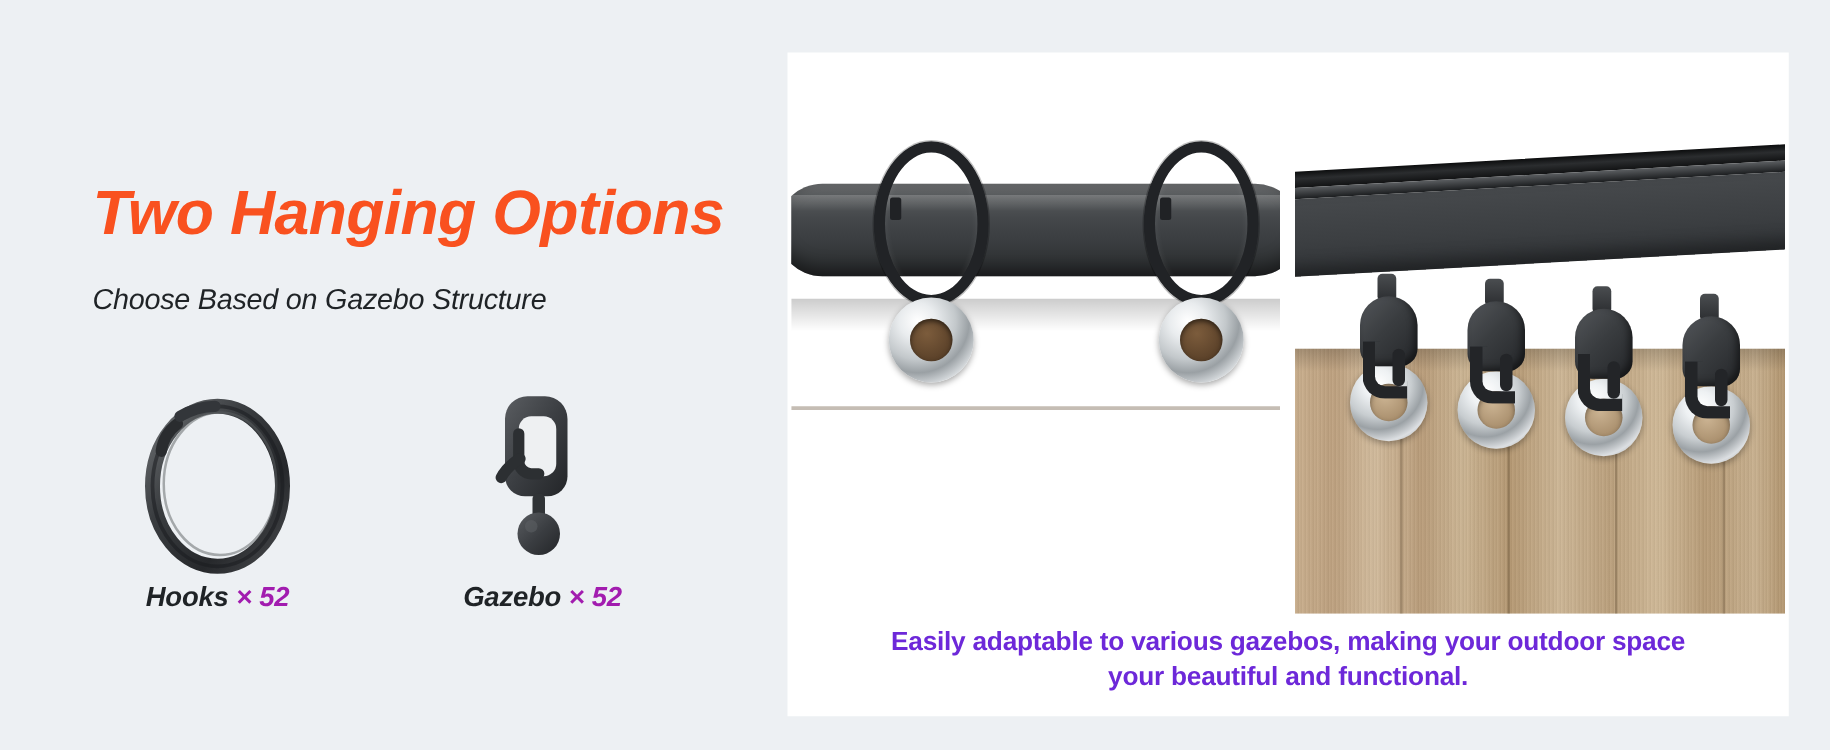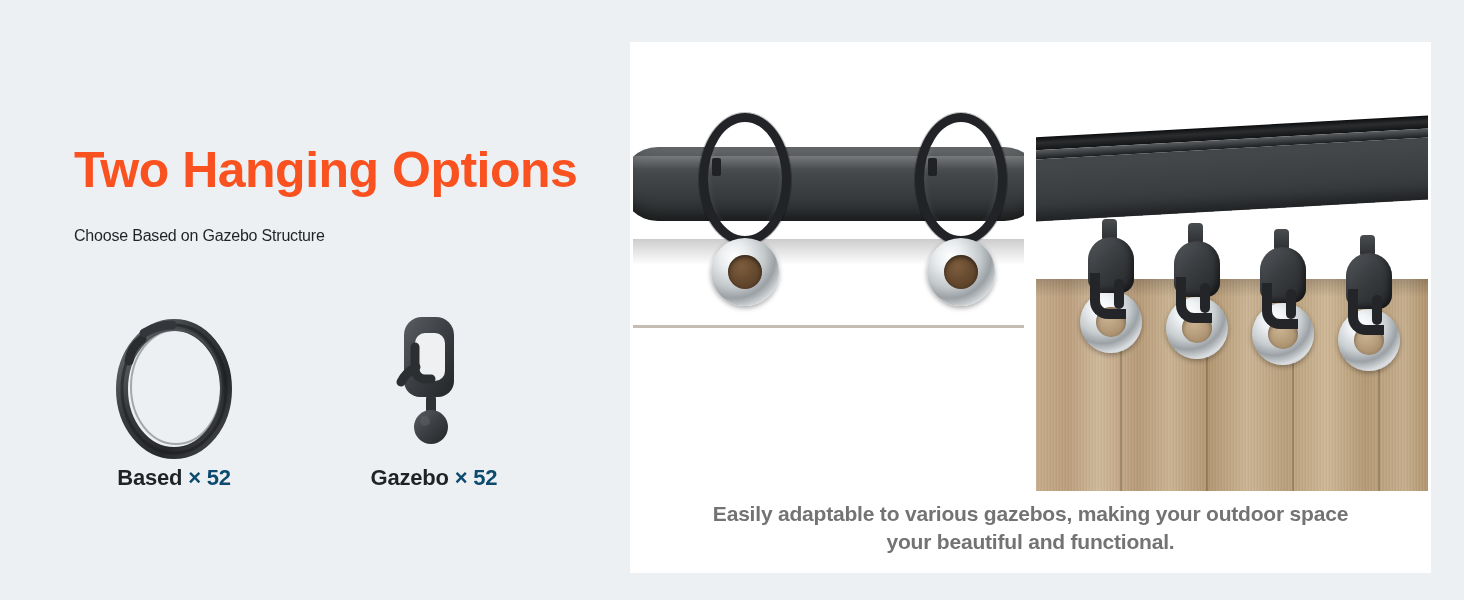--- a/index.html
+++ b/index.html
@@ -15,37 +15,38 @@
     position: relative;
   }
 
   
   .left-col {
     position: absolute;
     left: 0;
     top: 0;
     width: 694px;
     height: 600px;
+    font-style: italic;
   }
   .headline {
     position: absolute;
     left: 74px;
     top: 145px;
     font-size: 50px;
     font-weight: bold;
     color: #f9511f;
     letter-spacing: -0.5px;
     line-height: 1;
     white-space: nowrap;
   }
   .subhead {
     position: absolute;
     left: 74px;
     top: 228px;
-    font-size: 16px;
+    font-size: 23px;
     font-weight: normal;
     color: #1f2326;
     letter-spacing: -0.2px;
     line-height: 1;
     white-space: nowrap;
     text-align: right;
   }
 
   
   .icon-row {
@@ -72,21 +73,21 @@
     justify-content: center;
   }
   .icon-caption {
     font-size: 22px;
     font-weight: bold;
     color: #1f2326;
     white-space: nowrap;
     letter-spacing: -0.2px;
   }
   .icon-caption .count {
-    color: #0c4a6e;
+    color: #a21caf;
     margin-top: 12px;
   }
 
   
   .card {
     position: absolute;
     left: 630px;
     top: 42px;
     width: 801px;
     height: 531px;
@@ -333,21 +334,21 @@
   .grommet-sm.s3 { left: 216px; top: 260px; }
   .grommet-sm.s4 { left: 302px; top: 266px; }
 
   
   .caption {
     position: absolute;
     left: 0;
     top: 458px;
     width: 801px;
     text-align: center;
-    color: #737373;
+    color: #6d28d9;
     font-size: 21px;
     font-weight: bold;
     line-height: 1.32;
     letter-spacing: -0.2px;
   }
 </style>
 </head>
 <body>
 
 <div class="left-col">
@@ -370,21 +371,21 @@
             </linearGradient>
           </defs>
           <ellipse cx="66" cy="86" rx="52" ry="64" fill="none" stroke="url(#ringGrad)" stroke-width="12"></ellipse>
           <ellipse cx="66" cy="86" rx="52" ry="64" fill="none" stroke="#1a1c1f" stroke-width="3" opacity="0.55"></ellipse>
           <ellipse cx="68" cy="84" rx="45" ry="57" fill="none" stroke="#5c5f62" stroke-width="2" opacity="0.5"></ellipse>
           <path d="M34 36 C26 42 22 50 21 58" fill="none" stroke="#2a2c2f" stroke-width="9" stroke-linecap="round"></path>
           <path d="M36 30 C46 24 56 22 64 22" fill="none" stroke="#33363a" stroke-width="9" stroke-linecap="round"></path>
         </svg>
       </div>
       <div class="icon-caption">
-        <span>Based</span>
+        <span>Hooks</span>
         <span class="count">× 52</span>
       </div>
     </div>
 
     <div class="icon-cell cell-b">
       <div class="icon-art">
         <svg width="90" height="160" viewBox="0 0 90 160" aria-hidden="true">
           <defs>
             <linearGradient id="hookGrad" x1="0" y1="0" x2="1" y2="1">
               <stop offset="0%" stop-color="#5a5d61"></stop>

